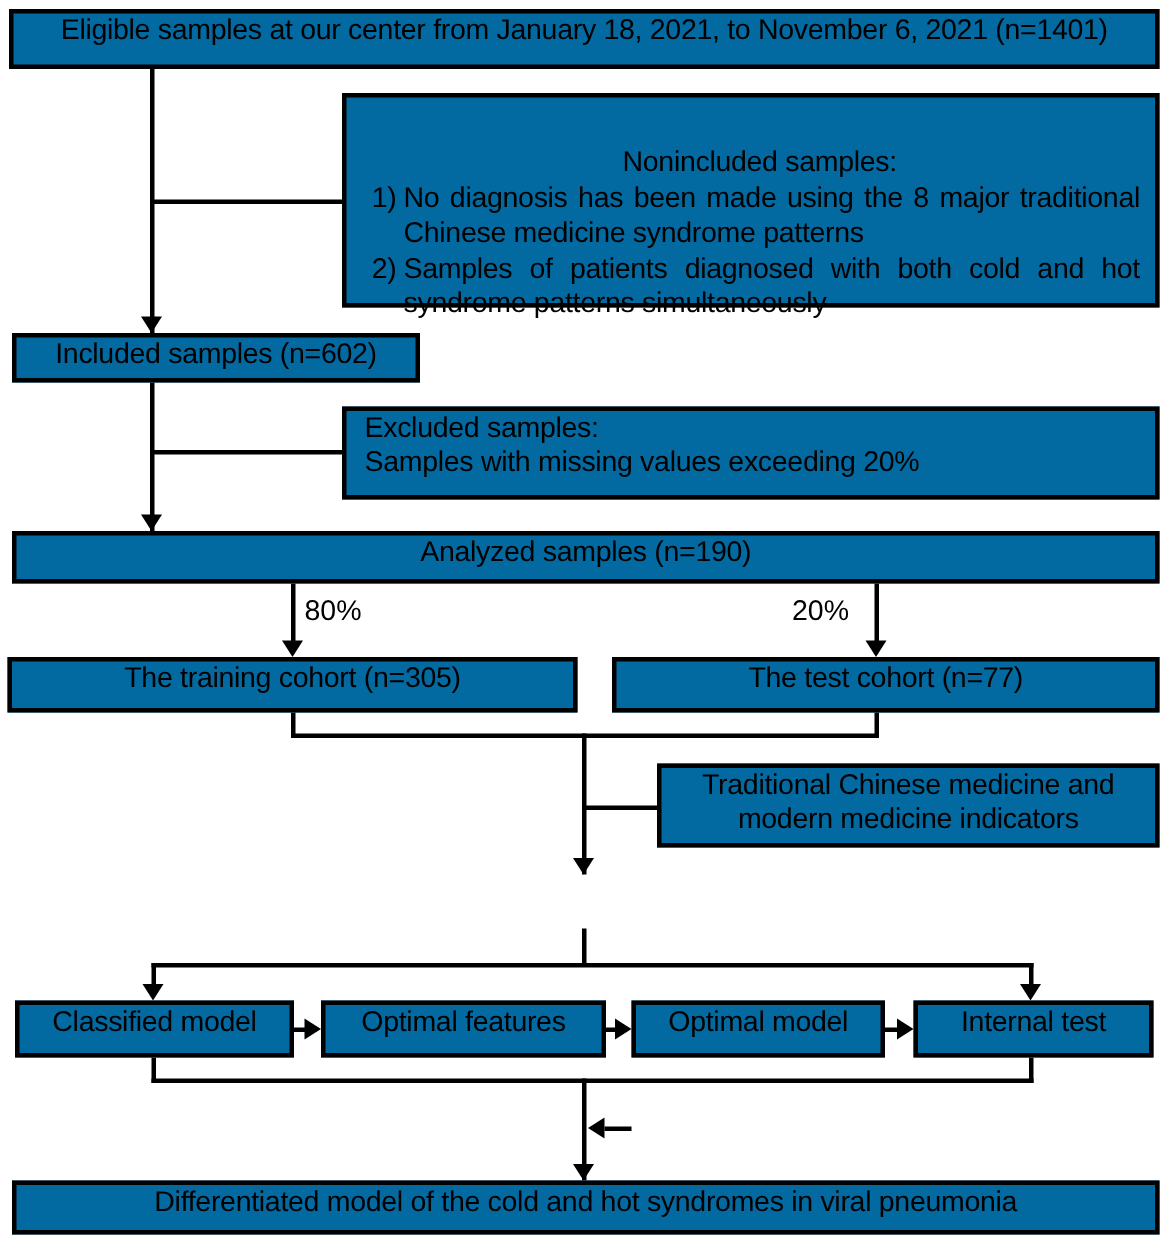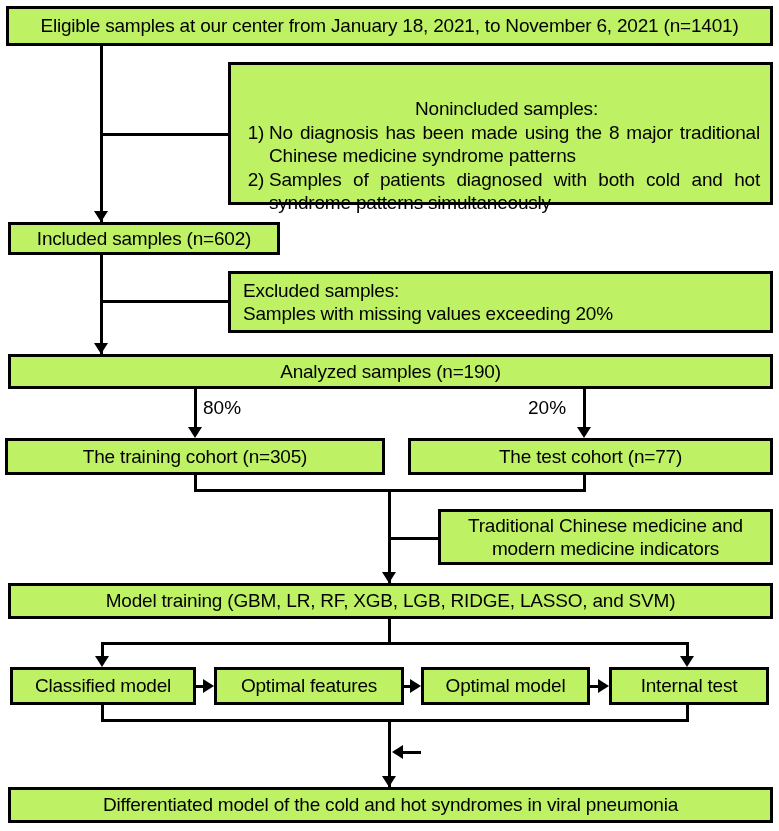--- a/index.html
+++ b/index.html
@@ -13,23 +13,22 @@
     height: 831px;
     background: #ffffff;
     font-family: "Liberation Sans", sans-serif;
     color: #000000;
     overflow: hidden;
   }
   .box {
     position: absolute;
     box-sizing: border-box;
     border: 3px solid #000000;
-    background: #bef264;
+    background: #0369a1;
     display: flex;
-    align-items: center;
     justify-content: center;
     text-align: center;
     line-height: 1.22;
     font-size: 19px;
     letter-spacing: -0.2px;
     z-index: 3;
   }
   .box.left-align {
     justify-content: flex-start;
     text-align: left;
@@ -137,23 +136,20 @@
     <span class="inner">The test cohort (n=77)</span>
   </div>
 
   <div class="box" style="left:438px; top:509px; width:335px; height:56px;">
     <div class="inner">
       <div>Traditional Chinese medicine and</div>
       <div>modern medicine indicators</div>
     </div>
   </div>
 
-  <div class="box" style="left:8px; top:583px; width:765px; height:36px;">
-    <span class="inner">Model training (GBM, LR, RF, XGB, LGB, RIDGE, LASSO, and SVM)</span>
-  </div>
 
   <div class="box" style="left:10px; top:667px; width:186px; height:38px;">
     <span class="inner">Classified model</span>
   </div>
 
   <div class="box" style="left:214px; top:667px; width:190px; height:38px;">
     <span class="inner">Optimal features</span>
   </div>
 
   <div class="box" style="left:421px; top:667px; width:169px; height:38px;">

